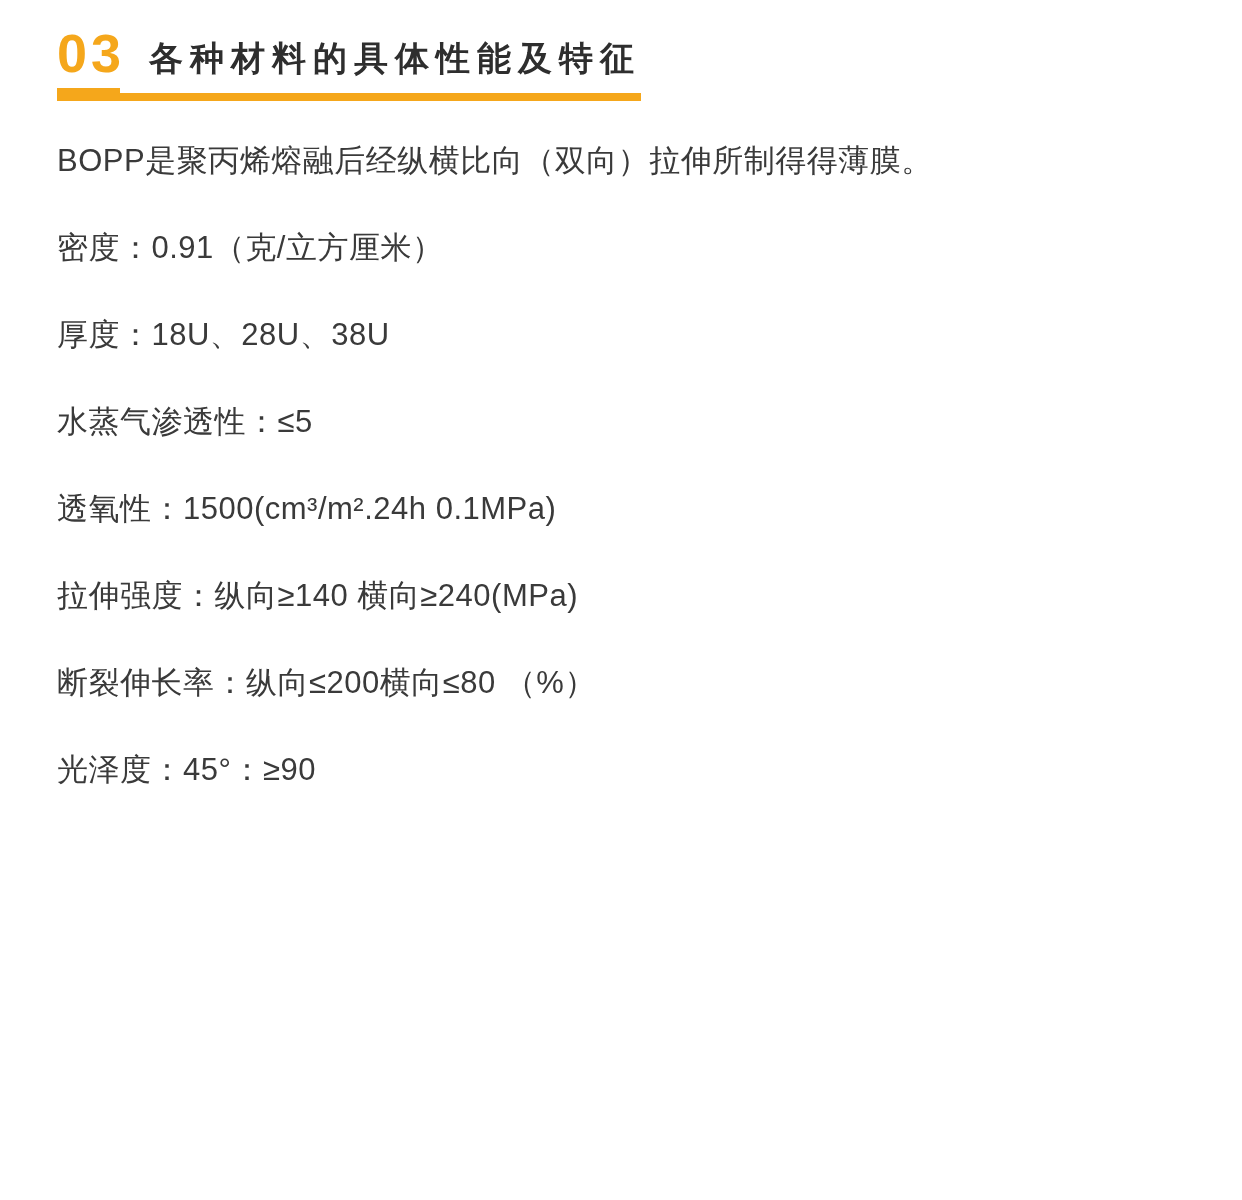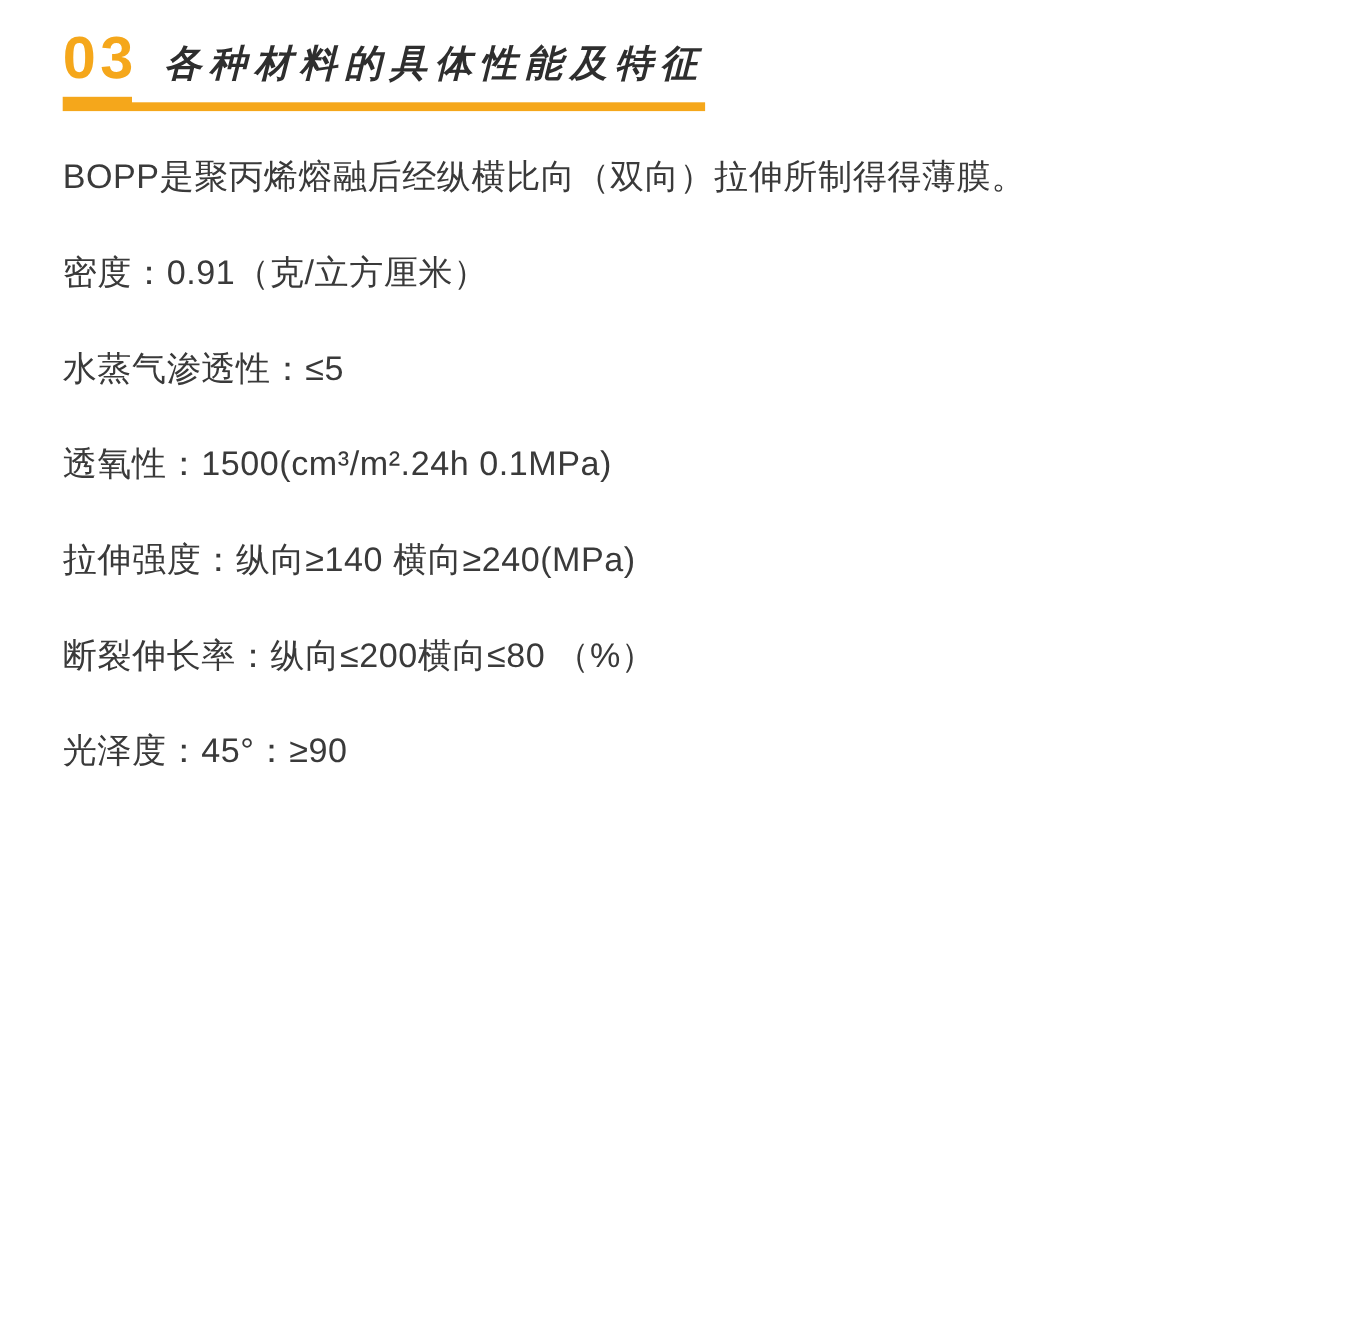--- a/index.html
+++ b/index.html
@@ -34,21 +34,20 @@
     padding-bottom: 0px;
     text-align: right;
   }
   .section-title {
     margin: 0 0 2px 24px;
     font-size: 34px;
     line-height: 40px;
     font-weight: 700;
     color: #2e2e2e;
     letter-spacing: 7px;
-    font-style: italic;
   }
   .header-bar {
     display: flex;
     align-items: flex-end;
     margin-top: 8px;
   }
   .bar-thick {
     display: block;
     width: 63px;
     height: 13px;
@@ -91,20 +90,21 @@
   </div>
 
   <div class="content">
 
 
     <p class="line">BOPP是聚丙烯熔融后经纵横比向（双向）拉伸所制得得薄膜。</p>
 
 
     <p class="line">密度：0.91（克/立方厘米）</p>
 
+    <p class="line">厚度：18U、28U、38U</p>
 
 
 
     <p class="line">水蒸气渗透性：≤5</p>
 
     <p class="line">透氧性：1500(cm³/m².24h 0.1MPa)</p>
 
     <p class="line">拉伸强度：纵向≥140 横向≥240(MPa)</p>
 
     <p class="line">断裂伸长率：纵向≤200横向≤80 （%）</p>

